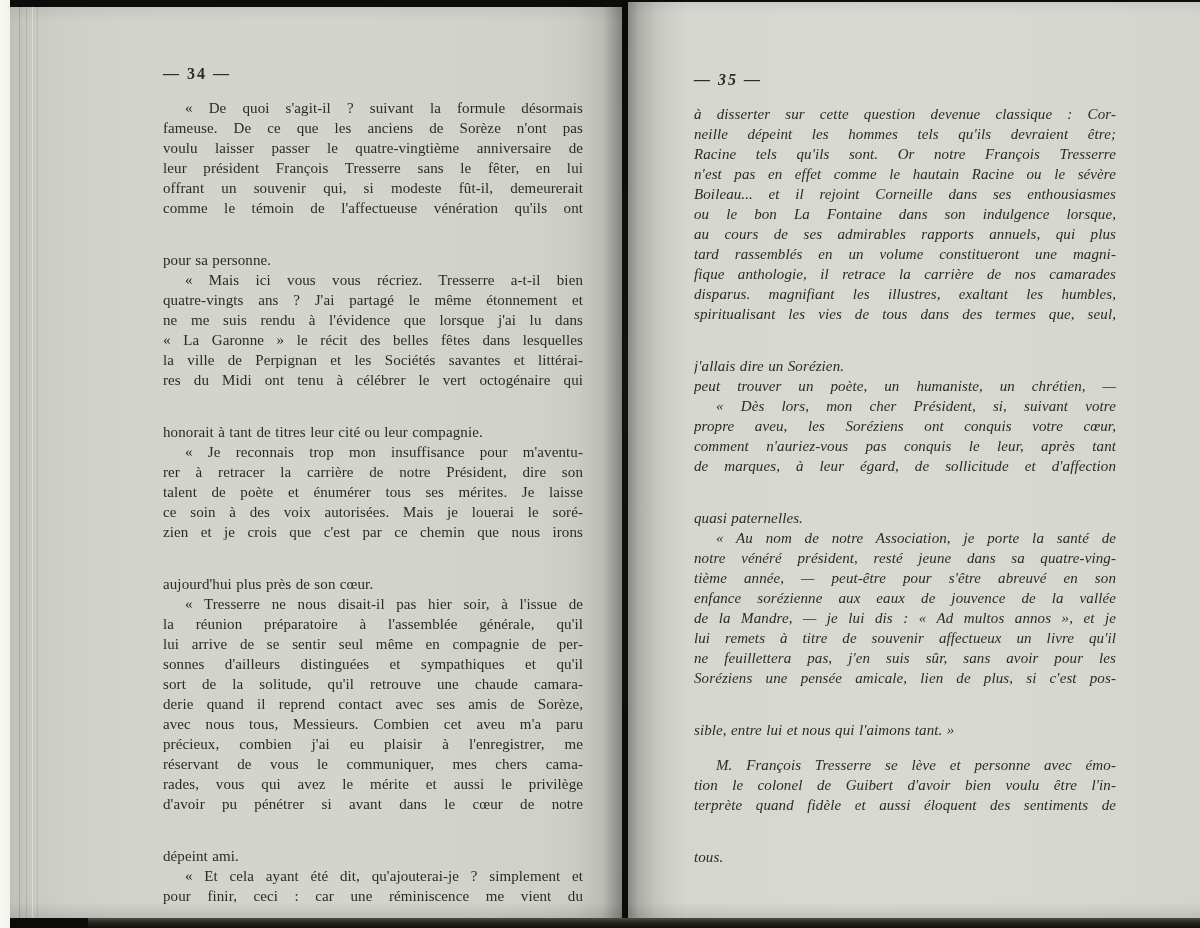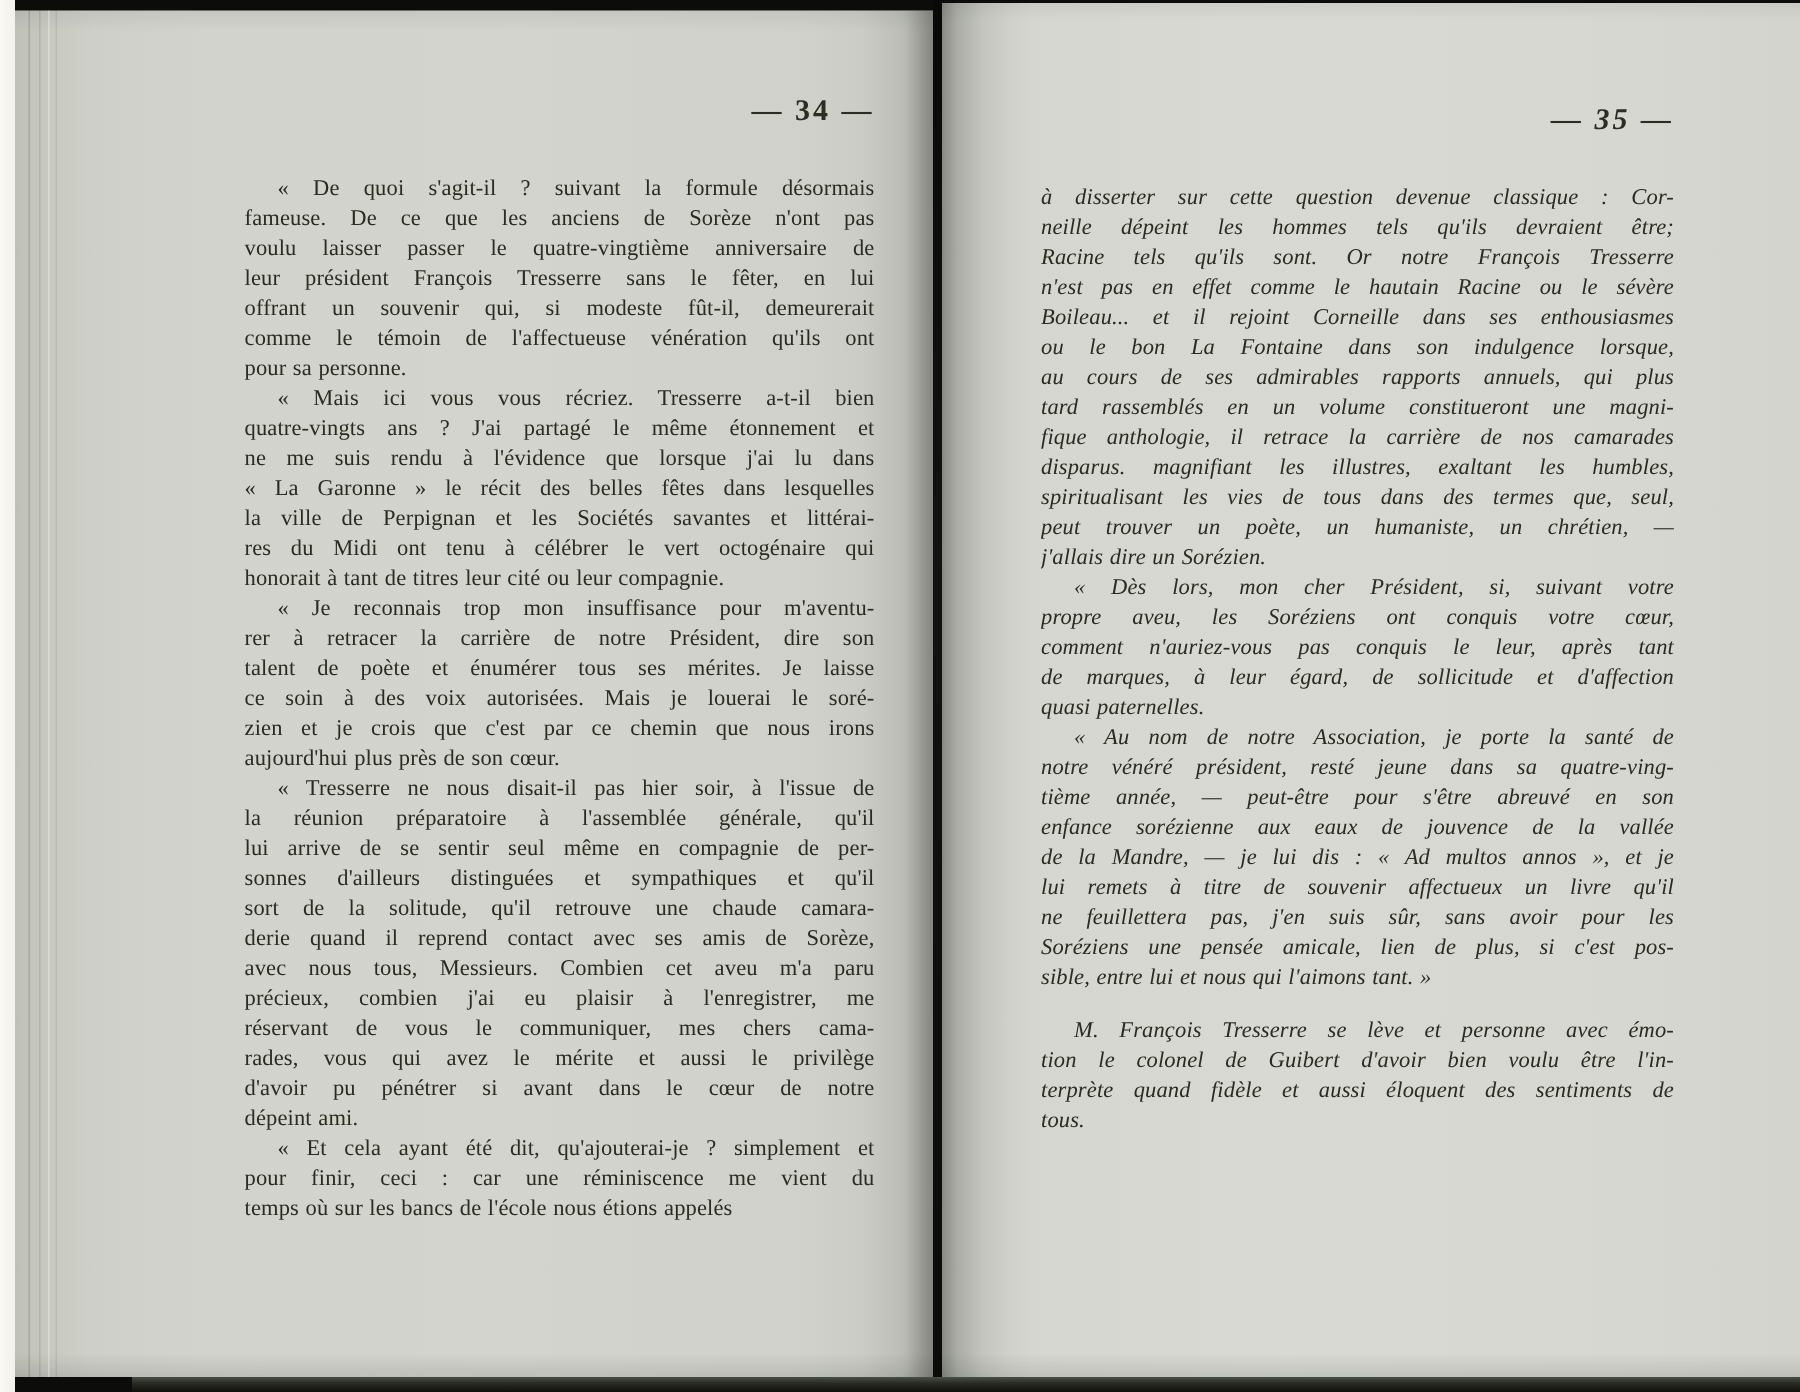--- a/index.html
+++ b/index.html
@@ -65,31 +65,31 @@
     background:linear-gradient(180deg,#4b4e44 0,#262822 45%,#101109 100%);
     z-index:6;
   }
 
   
   .textblock{position:absolute;color:#29291f;}
   .page.left .textblock{left:153px;top:57px;width:420px;}
   .page.right .textblock{left:66px;top:68px;width:422px;font-style:italic;}
 
   .pagenum{
-    text-align:right;font-size:20px;line-height:20px;
-    letter-spacing:2px;margin-bottom:32px;font-weight:bold;color:#2d2d24;
+    text-align:left;font-size:16px;line-height:20px;
+    letter-spacing:2px;margin-bottom:14px;font-weight:bold;color:#2d2d24;
   }
   .para{margin:0;}
   .para.gap-before{margin-top:15px;}
   .line{
     font-size:15px;line-height:20px;height:20px;overflow:hidden;
     text-align:justify;text-align-last:justify;
     letter-spacing:.1px;word-spacing:.5px;color:#2b2b22;
   }
-  .line.last{text-align-last:left;}
+  .line.last{text-align-last:left;margin-top:32px;}
   .para.indent .line:first-child{text-indent:22px;}
 </style>
 </head>
 <body>
 
 <div class="scan">
 
   <div class="strip-left"></div>
 
   <div class="page left">
@@ -162,22 +162,22 @@
           <div class="line">neille dépeint les hommes tels qu'ils devraient être;</div>
           <div class="line">Racine tels qu'ils sont. Or notre François Tresserre</div>
           <div class="line">n'est pas en effet comme le hautain Racine ou le sévère</div>
           <div class="line">Boileau... et il rejoint Corneille dans ses enthousiasmes</div>
           <div class="line">ou le bon La Fontaine dans son indulgence lorsque,</div>
           <div class="line">au cours de ses admirables rapports annuels, qui plus</div>
           <div class="line">tard rassemblés en un volume constitueront une magni-</div>
           <div class="line">fique anthologie, il retrace la carrière de nos camarades</div>
           <div class="line">disparus. magnifiant les illustres, exaltant les humbles,</div>
           <div class="line">spiritualisant les vies de tous dans des termes que, seul,</div>
+          <div class="line last">j'allais dire un Sorézien.</div>
           <div class="line">peut trouver un poète, un humaniste, un chrétien, —</div>
-          <div class="line last">j'allais dire un Sorézien.</div>
         </div>
       <div class="para indent">
           <div class="line">« Dès lors, mon cher Président, si, suivant votre</div>
           <div class="line">propre aveu, les Soréziens ont conquis votre cœur,</div>
           <div class="line">comment n'auriez-vous pas conquis le leur, après tant</div>
           <div class="line">de marques, à leur égard, de sollicitude et d'affection</div>
           <div class="line last">quasi paternelles.</div>
         </div>
       <div class="para indent">
           <div class="line">« Au nom de notre Association, je porte la santé de</div>

